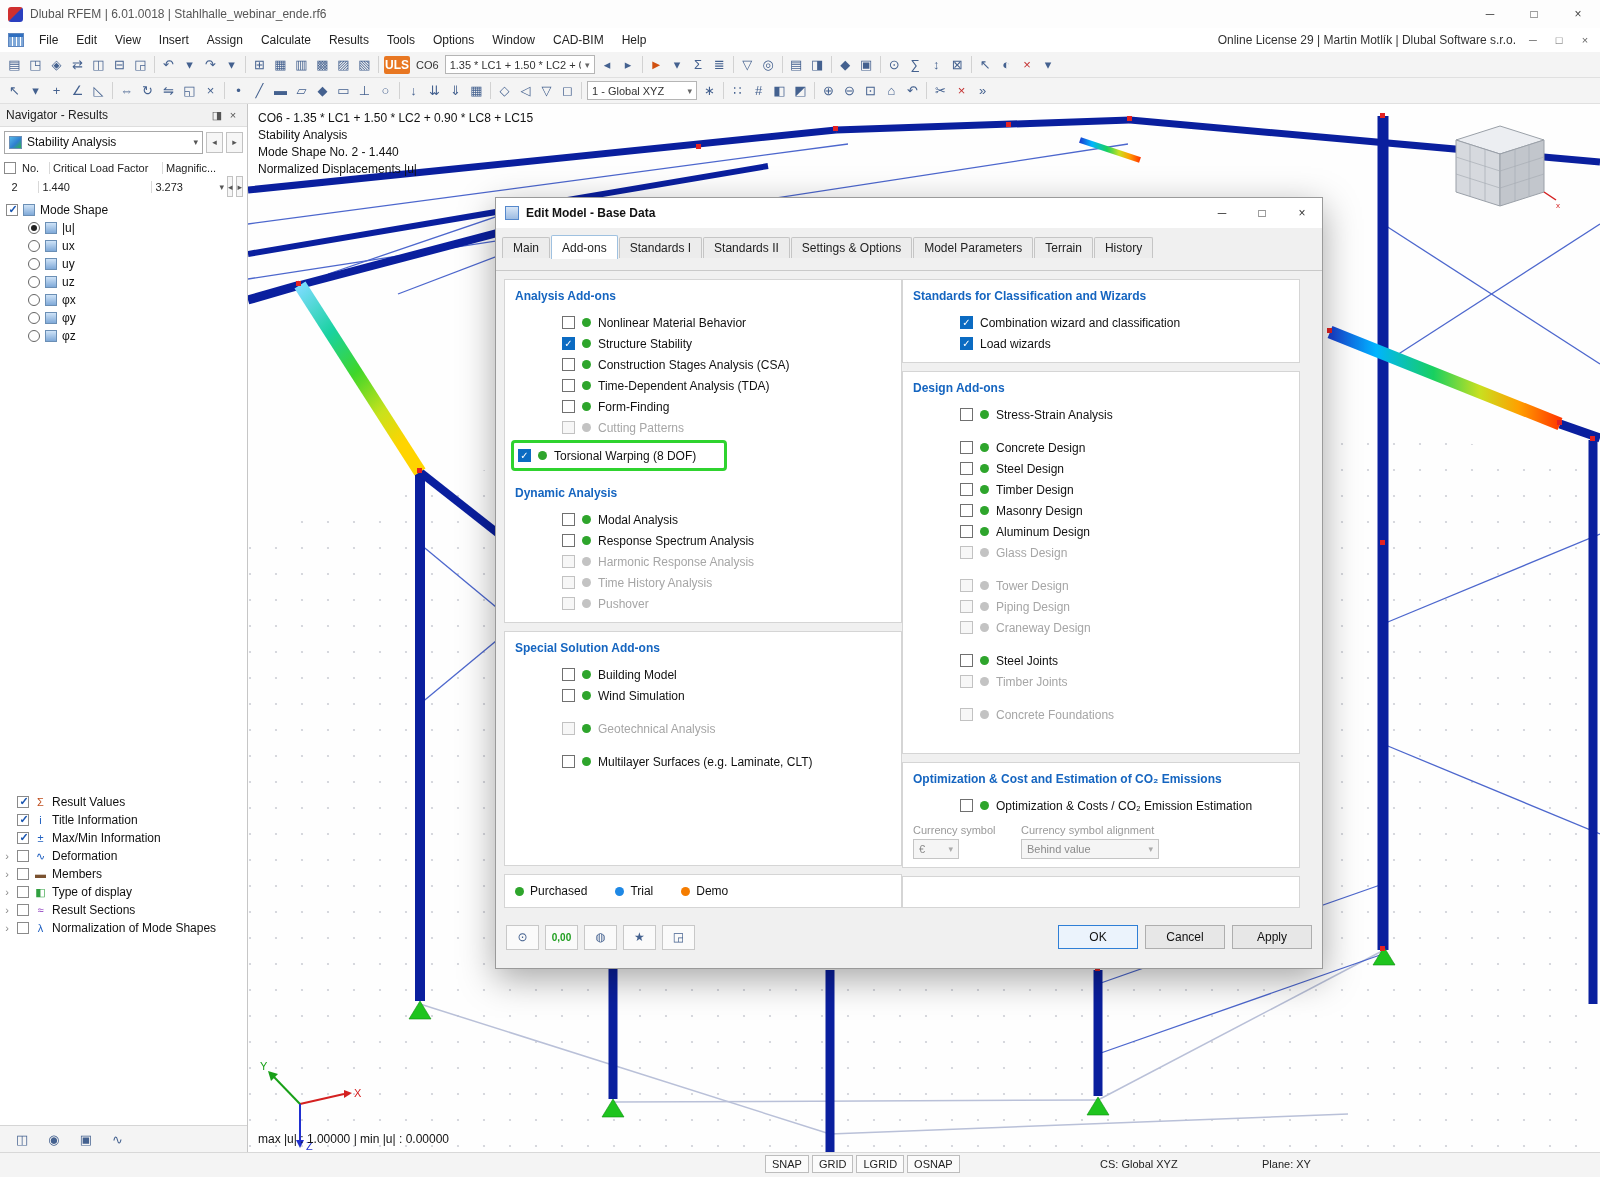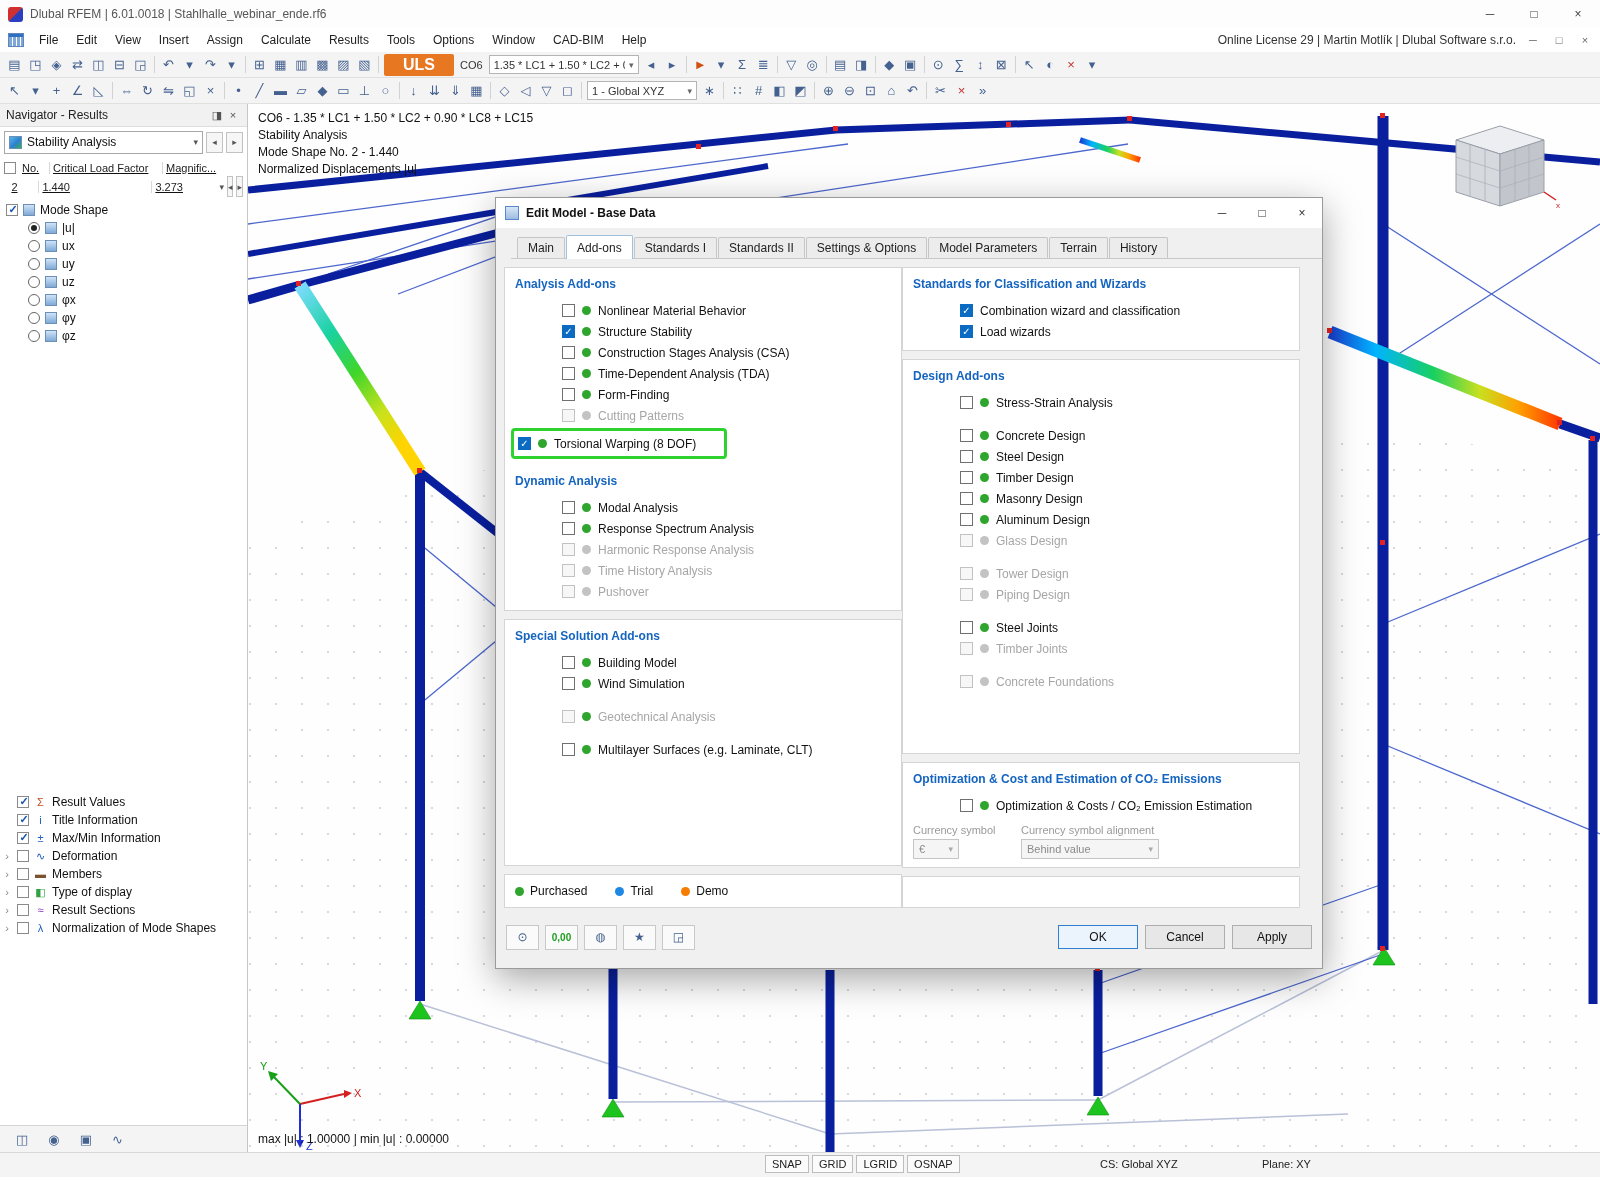--- a/index.html
+++ b/index.html
@@ -17,39 +17,39 @@
     repeating-linear-gradient(90deg,#7fa8d8 0 3px,#fff 3px 4px);border:1px solid #5d86c0;}
   .menu-item{padding:0 9px;height:24px;display:flex;align-items:center;color:#222;}
   .menu-right{margin-left:auto;display:flex;align-items:center;gap:8px;padding-right:6px;}
   .license-text{color:#333;font-size:12px;}
   .mini-ctl{color:#666;font-size:11px;width:18px;text-align:center;}
   
   .toolbar{position:absolute;left:0;width:1600px;height:26px;background:#f4f4f4;border-bottom:1px solid #e0e0e0;display:flex;align-items:center;padding-left:4px;box-sizing:border-box;}
   .toolbar1{top:52px;} .toolbar2{top:78px;}
   .tbicon{width:21px;height:21px;display:flex;align-items:center;justify-content:center;font-size:13px;color:#44618f;border-radius:2px;flex:0 0 auto;}
   .tbsep{width:1px;height:17px;background:#d2d2d2;margin:0 3px;flex:0 0 auto;}
-  .tbbadge{background:#e87722;color:#fff;font-size:16px;font-weight:bold;padding:2px 19px;border-radius:2px;margin:0 2px;flex:0 0 auto;}
+  .tbbadge{background:#e87722;color:#fff;font-size:12px;font-weight:bold;padding:2px 1px;border-radius:2px;margin:0 2px;flex:0 0 auto;}
   .tbtext{font-size:11px;color:#333;padding:0 4px;flex:0 0 auto;}
   .tbcombo{height:19px;background:#fff;border:1px solid #b5b5b5;font-size:11px;color:#333;display:flex;align-items:center;padding:0 4px;margin:0 2px;flex:0 0 auto;box-sizing:border-box;}
   .tbcombo-text{flex:1;overflow:hidden;white-space:nowrap;}
   .tbcombo-arrow{color:#666;font-size:9px;margin-left:4px;}
   
   .navigator{position:absolute;left:0;top:104px;width:248px;height:1048px;background:#ffffff;border-right:1px solid #c6c6c6;display:flex;flex-direction:column;box-sizing:border-box;}
   .nav-header{height:22px;background:#f1f1f1;border-bottom:1px solid #dedede;display:flex;align-items:center;padding:0 6px;color:#222;flex:0 0 auto;}
   .nav-header-title{flex:1;}
   .nav-hbtn{width:16px;text-align:center;color:#555;font-size:11px;}
   .nav-combo-row{height:26px;display:flex;align-items:center;padding:2px 4px;gap:3px;flex:0 0 auto;}
   .nav-select{flex:1;height:21px;border:1px solid #a8a8a8;background:#fff;display:flex;align-items:center;padding:0 4px;gap:5px;}
   .nav-select-ico{width:11px;height:11px;background:linear-gradient(135deg,#53b7e8,#2f7fd0 55%,#2bb34b);border:1px solid #6b8fb5;}
   .nav-select-label{flex:1;}
   .nav-arrow{color:#555;font-size:9px;}
   .nav-small-btn{width:15px;height:19px;border:1px solid #c2c2c2;background:#f6f6f6;display:flex;align-items:center;justify-content:center;color:#555;font-size:9px;}
   .nav-table{margin:1px 4px 2px;font-size:11px;flex:0 0 auto;}
   .nt-row{display:flex;align-items:center;height:19px;gap:3px;}
-  .nt-cells{display:flex;flex:1;text-decoration:underline;}
+  .nt-cells{display:flex;flex:1;}
   .nt-cell{border-right:1px solid #d8d8d8;padding:0 3px;white-space:nowrap;overflow:hidden;color:#222;}
   .nt-c0{width:24px;} .nt-c1{width:106px;} .nt-c2{width:58px;border-right:none;}
   .nt-vals .nt-cell{background:#fff;}
   .ncb{width:12px;height:12px;border:1px solid #8a8a8a;background:#fff;box-sizing:border-box;position:relative;flex:0 0 auto;}
   .ncb.checked::after{content:"✓";position:absolute;left:0;top:-2px;width:12px;text-align:center;color:#1a56b0;font-size:11px;font-weight:bold;}
   .tree{padding:3px 2px 0 6px;font-size:12px;flex:0 0 auto;}
   .tree-row{display:flex;align-items:center;height:18px;gap:5px;}
   .tree-children .tree-row{padding-left:22px;}
   .tree-ico{width:10px;height:10px;background:linear-gradient(#cfe3f7,#7fa9d8);border:1px solid #6b8fb5;flex:0 0 auto;}
   .radio{width:12px;height:12px;border:1px solid #666;border-radius:50%;background:#fff;box-sizing:border-box;flex:0 0 auto;}
@@ -72,21 +72,21 @@
   .snap-toggle{padding:2px 6px;border:1px solid #bdbdbd;background:#fbfbfb;color:#222;}
   .cs-text{position:absolute;left:1100px;top:5px;}
   .plane-text{position:absolute;left:1262px;top:5px;}
   
   .dialog{position:absolute;left:495px;top:197px;width:828px;height:772px;background:#f0f0f0;border:1px solid #9a9a9a;box-shadow:0 10px 34px rgba(0,0,0,.35);display:flex;flex-direction:column;box-sizing:border-box;z-index:10;}
   .dlg-titlebar{height:30px;background:#ffffff;display:flex;align-items:center;padding-left:9px;gap:7px;flex:0 0 auto;}
   .dlg-icon{width:14px;height:14px;border:1px solid #5588cc;background:linear-gradient(#d8e6f6,#9dbce2);box-sizing:border-box;}
   .dlg-title{font-weight:bold;color:#111;}
   .dlg-controls{margin-left:auto;display:flex;}
   .dlg-ctl{width:40px;height:30px;display:flex;align-items:center;justify-content:center;color:#333;font-size:12px;}
-  .dlg-tabs{height:27px;background:#f0f0f0;display:flex;align-items:flex-end;padding:3px 6px 0;gap:1px;border-bottom:1px solid #c9c9c9;flex:0 0 auto;margin-left:15px;}
+  .dlg-tabs{height:27px;background:#f0f0f0;display:flex;align-items:flex-end;padding:3px 6px 12px;gap:1px;border-bottom:1px solid #c9c9c9;flex:0 0 auto;}
   .tab{height:21px;padding:0 10px;display:flex;align-items:center;background:#ececec;border:1px solid #c5c5c5;border-bottom:none;color:#222;border-radius:2px 2px 0 0;box-sizing:border-box;}
   .tab.active{background:#fff;height:24px;margin-bottom:-1px;border-color:#9fc1e0;}
   .dlg-body{flex:1;display:flex;padding:8px;min-height:0;}
   .col{width:398px;display:flex;flex-direction:column;gap:8px;box-sizing:border-box;}
   .panel{background:#fff;border:1px solid #d5d5d5;padding:8px 10px;box-sizing:border-box;}
   .panel-flex{flex:1;}
   .sec-title{color:#1565c0;font-weight:bold;margin:1px 0 9px;}
   .addon-row{display:flex;align-items:center;gap:7px;height:21px;color:#111;padding-left:47px;}
   .addon-row.disabled{color:#a6a6a6;}
   .hlrow{border:3px solid #2fd32f;border-radius:4px;width:max-content;padding:0 28px 0 4px;margin:2px 0 2px -4px;height:25px;}
@@ -718,20 +718,25 @@
             <div class="addon-row disabled">
               <span class="cb cbdis"></span>
               <span class="dot gray"></span>
               <span class="addon-label">Tower Design</span>
             </div>
             <div class="addon-row disabled">
               <span class="cb cbdis"></span>
               <span class="dot gray"></span>
               <span class="addon-label">Piping Design</span>
             </div>
+            <div class="addon-row disabled">
+              <span class="cb cbdis"></span>
+              <span class="dot gray"></span>
+              <span class="addon-label">Craneway Design</span>
+            </div>
             <div class="gap"></div>
             <div class="addon-row">
               <span class="cb"></span>
               <span class="dot green"></span>
               <span class="addon-label">Steel Joints</span>
             </div>
             <div class="addon-row disabled">
               <span class="cb cbdis"></span>
               <span class="dot gray"></span>
               <span class="addon-label">Timber Joints</span>

